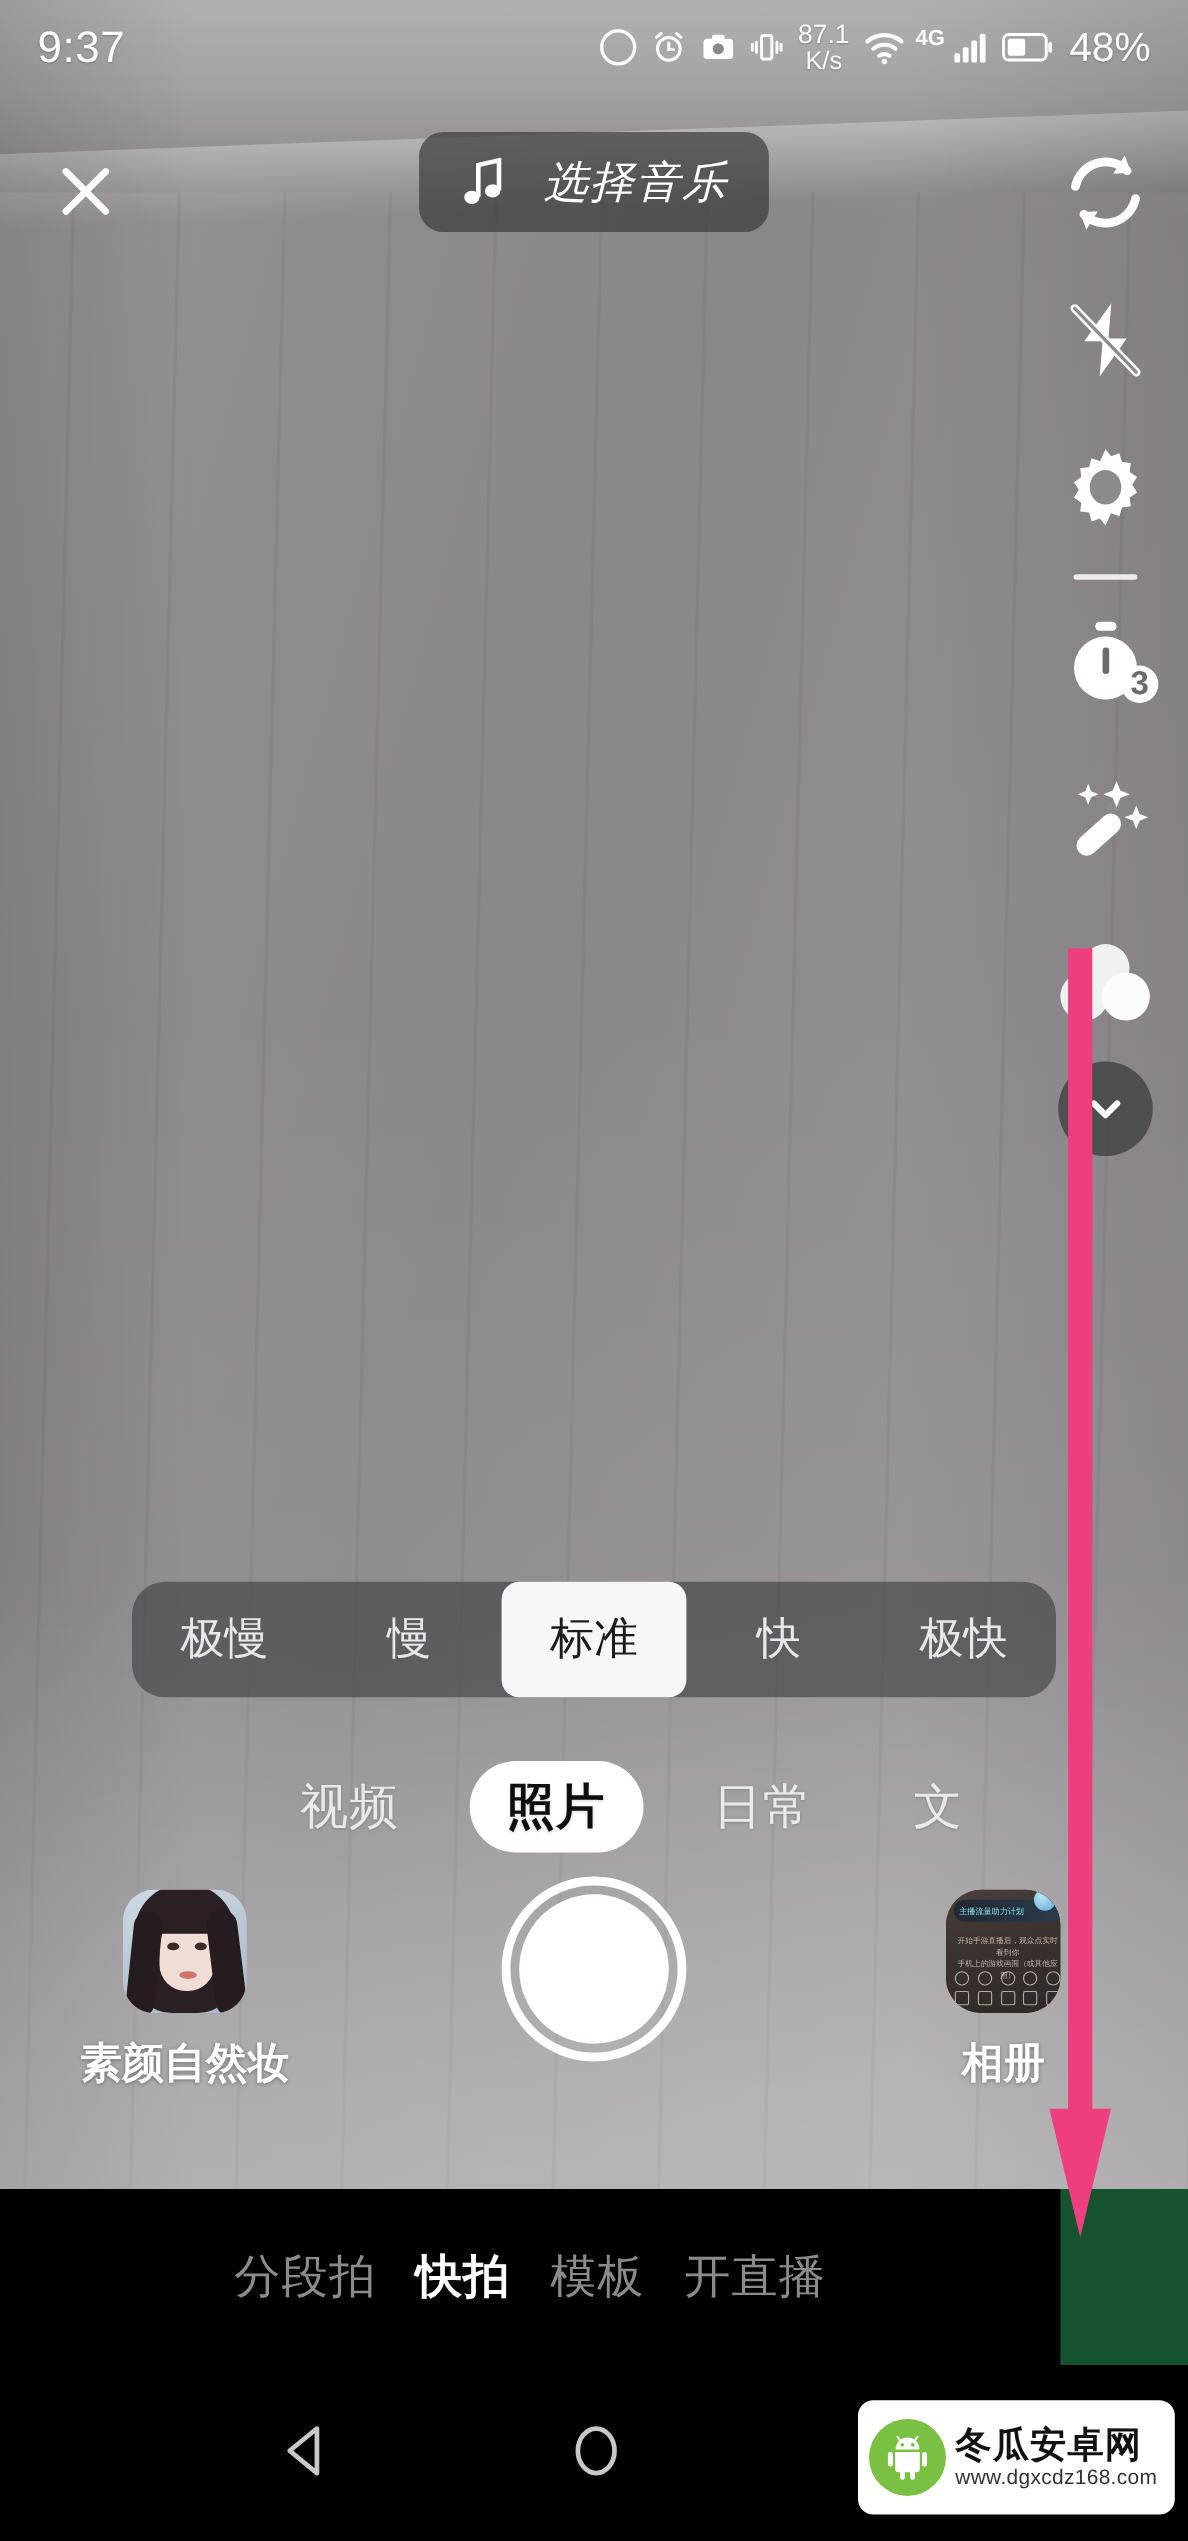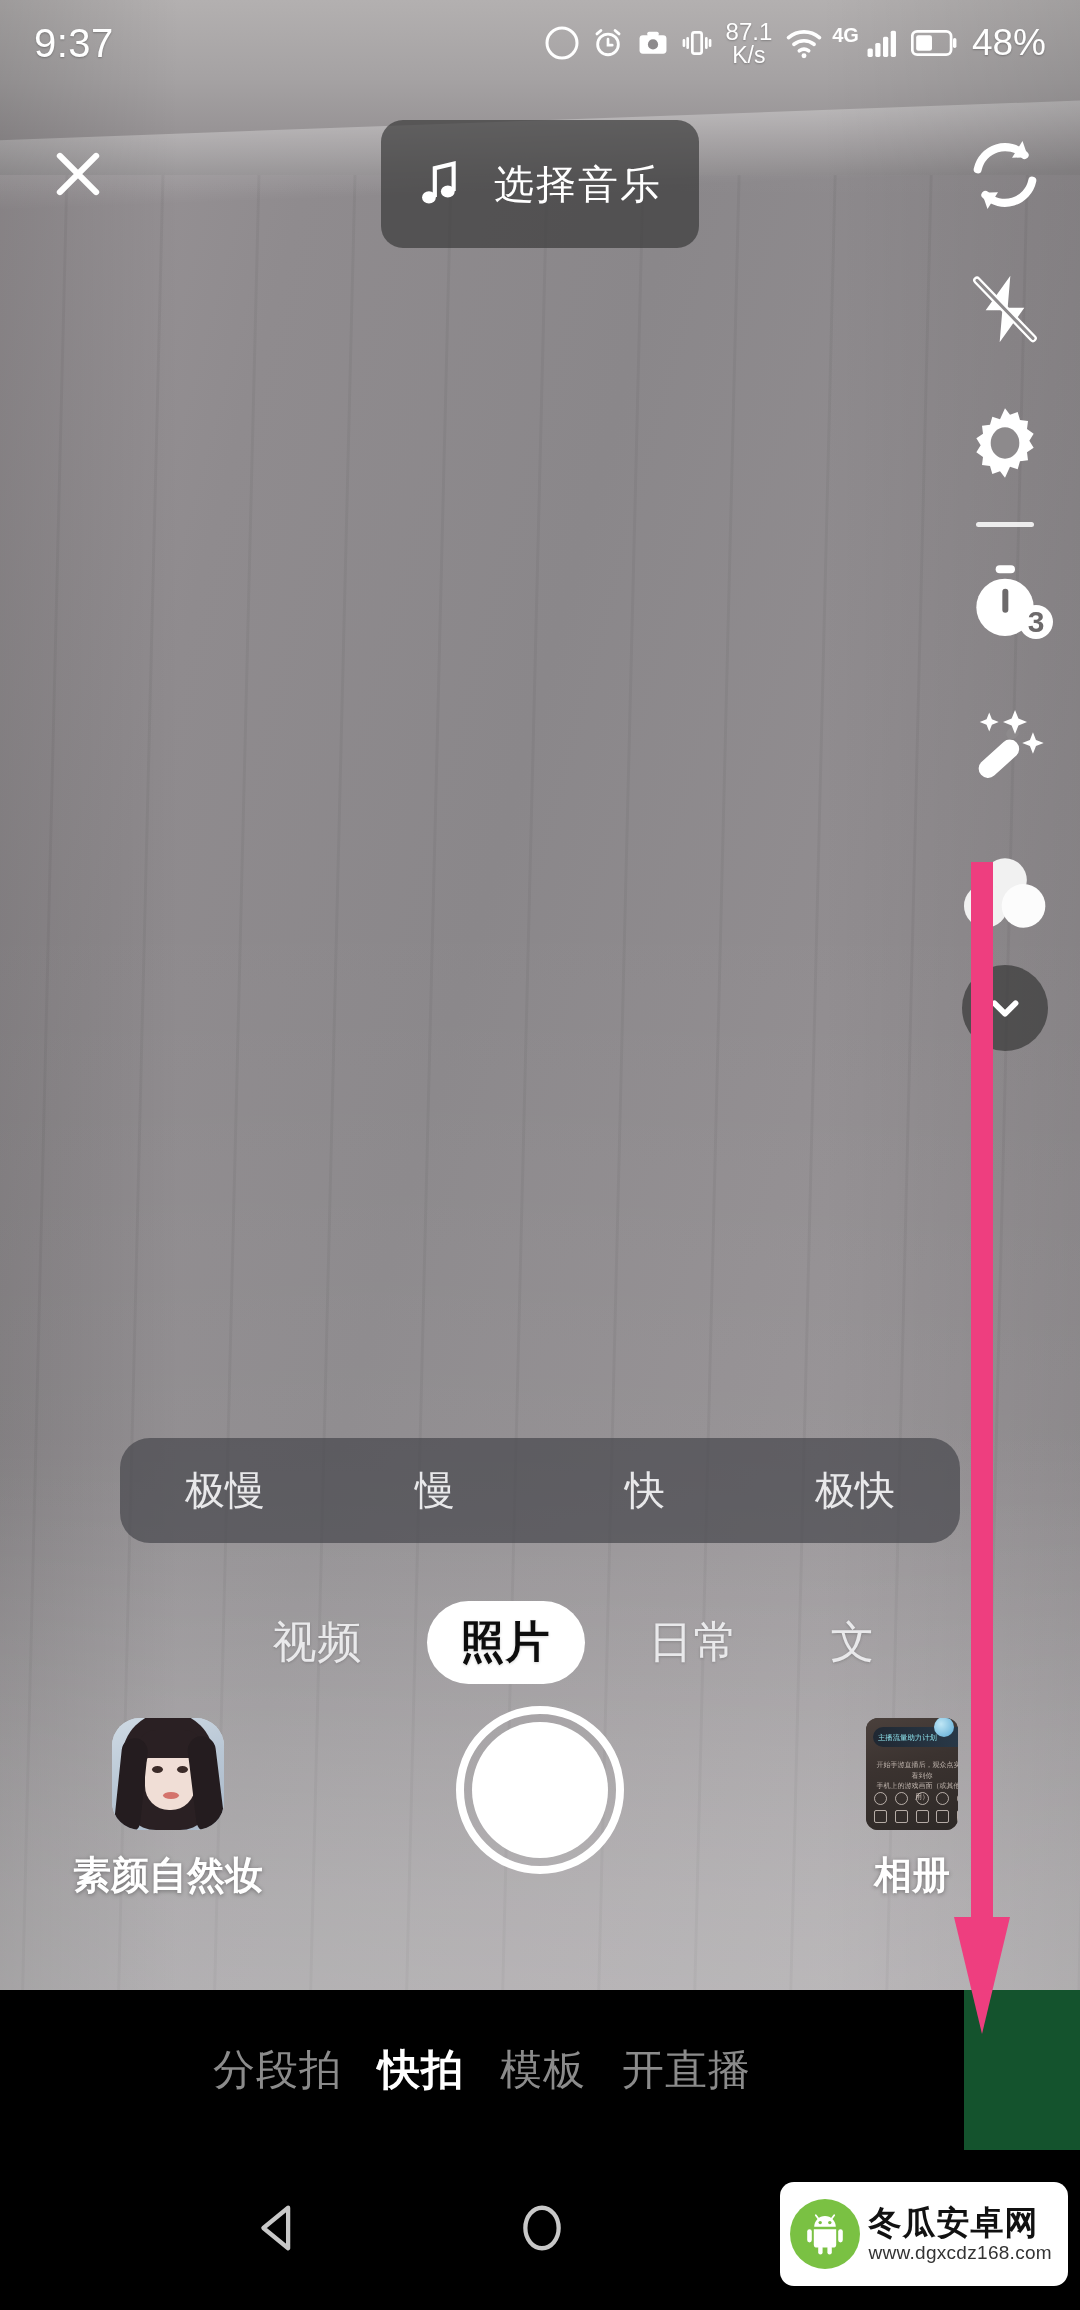--- a/index.html
+++ b/index.html
@@ -143,28 +143,29 @@
   #close-button {
     position: absolute;
     left: 32px; top: 128px;
     width: 92px; height: 92px;
     z-index: 30;
     display: flex; align-items: center; justify-content: center;
   }
   #music-button {
     position: absolute;
     left: 381px; top: 120px;
-    width: 318px; height: 128px;
+    width: 318px; height: 91px;
     background: rgba(58,58,58,0.70);
     border-radius: 22px;
     display: flex;
     align-items: center;
     justify-content: center;
     gap: 34px;
     z-index: 30;
+    font-style: italic;
   }
   #music-button .mlabel {
     color: #fff;
     font-size: 40px;
     letter-spacing: 2px;
   }
 
   
   #right-rail {
     position: absolute;
@@ -390,22 +391,22 @@
   }
   #album-button {
     position: absolute;
     right: 92px; top: 18px;
     width: 152px;
     display: flex;
     flex-direction: column;
     align-items: center;
   }
   #album-thumb {
-    width: 92px; height: 112px;
-    border-radius: 12px;
+    width: 104px; height: 112px;
+    border-radius: 32px;
     overflow: hidden;
     position: relative;
     background: #3e3634;
   }
   #album-thumb .ab-bg {
     position: absolute; inset: 0;
     background: linear-gradient(165deg,#4a403c 0%, #3b3330 40%, #2e2927 100%);
   }
   #album-thumb .ab-banner {
     position: absolute;
@@ -696,20 +697,21 @@
     <div id="collapse-button">
       <svg width="46" height="46" viewBox="0 0 24 24">
         <path d="M6.5 9.5 L12 15 L17.5 9.5" fill="none" stroke="#fff" stroke-width="3" stroke-linecap="round" stroke-linejoin="round"></path>
       </svg>
     </div>
   </div>
 
   <div id="speed-bar">
     <div class="speed-opt">极慢</div>
     <div class="speed-opt">慢</div>
+    <div class="speed-opt active">标准</div>
     <div class="speed-opt">快</div>
     <div class="speed-opt">极快</div>
   </div>
 
   <div id="mode-tabs">
     <div class="mode-tab">视频</div>
     <div class="mode-tab active">照片</div>
     <div class="mode-tab">日常</div>
     <div class="mode-tab clipped">文</div>
   </div>

